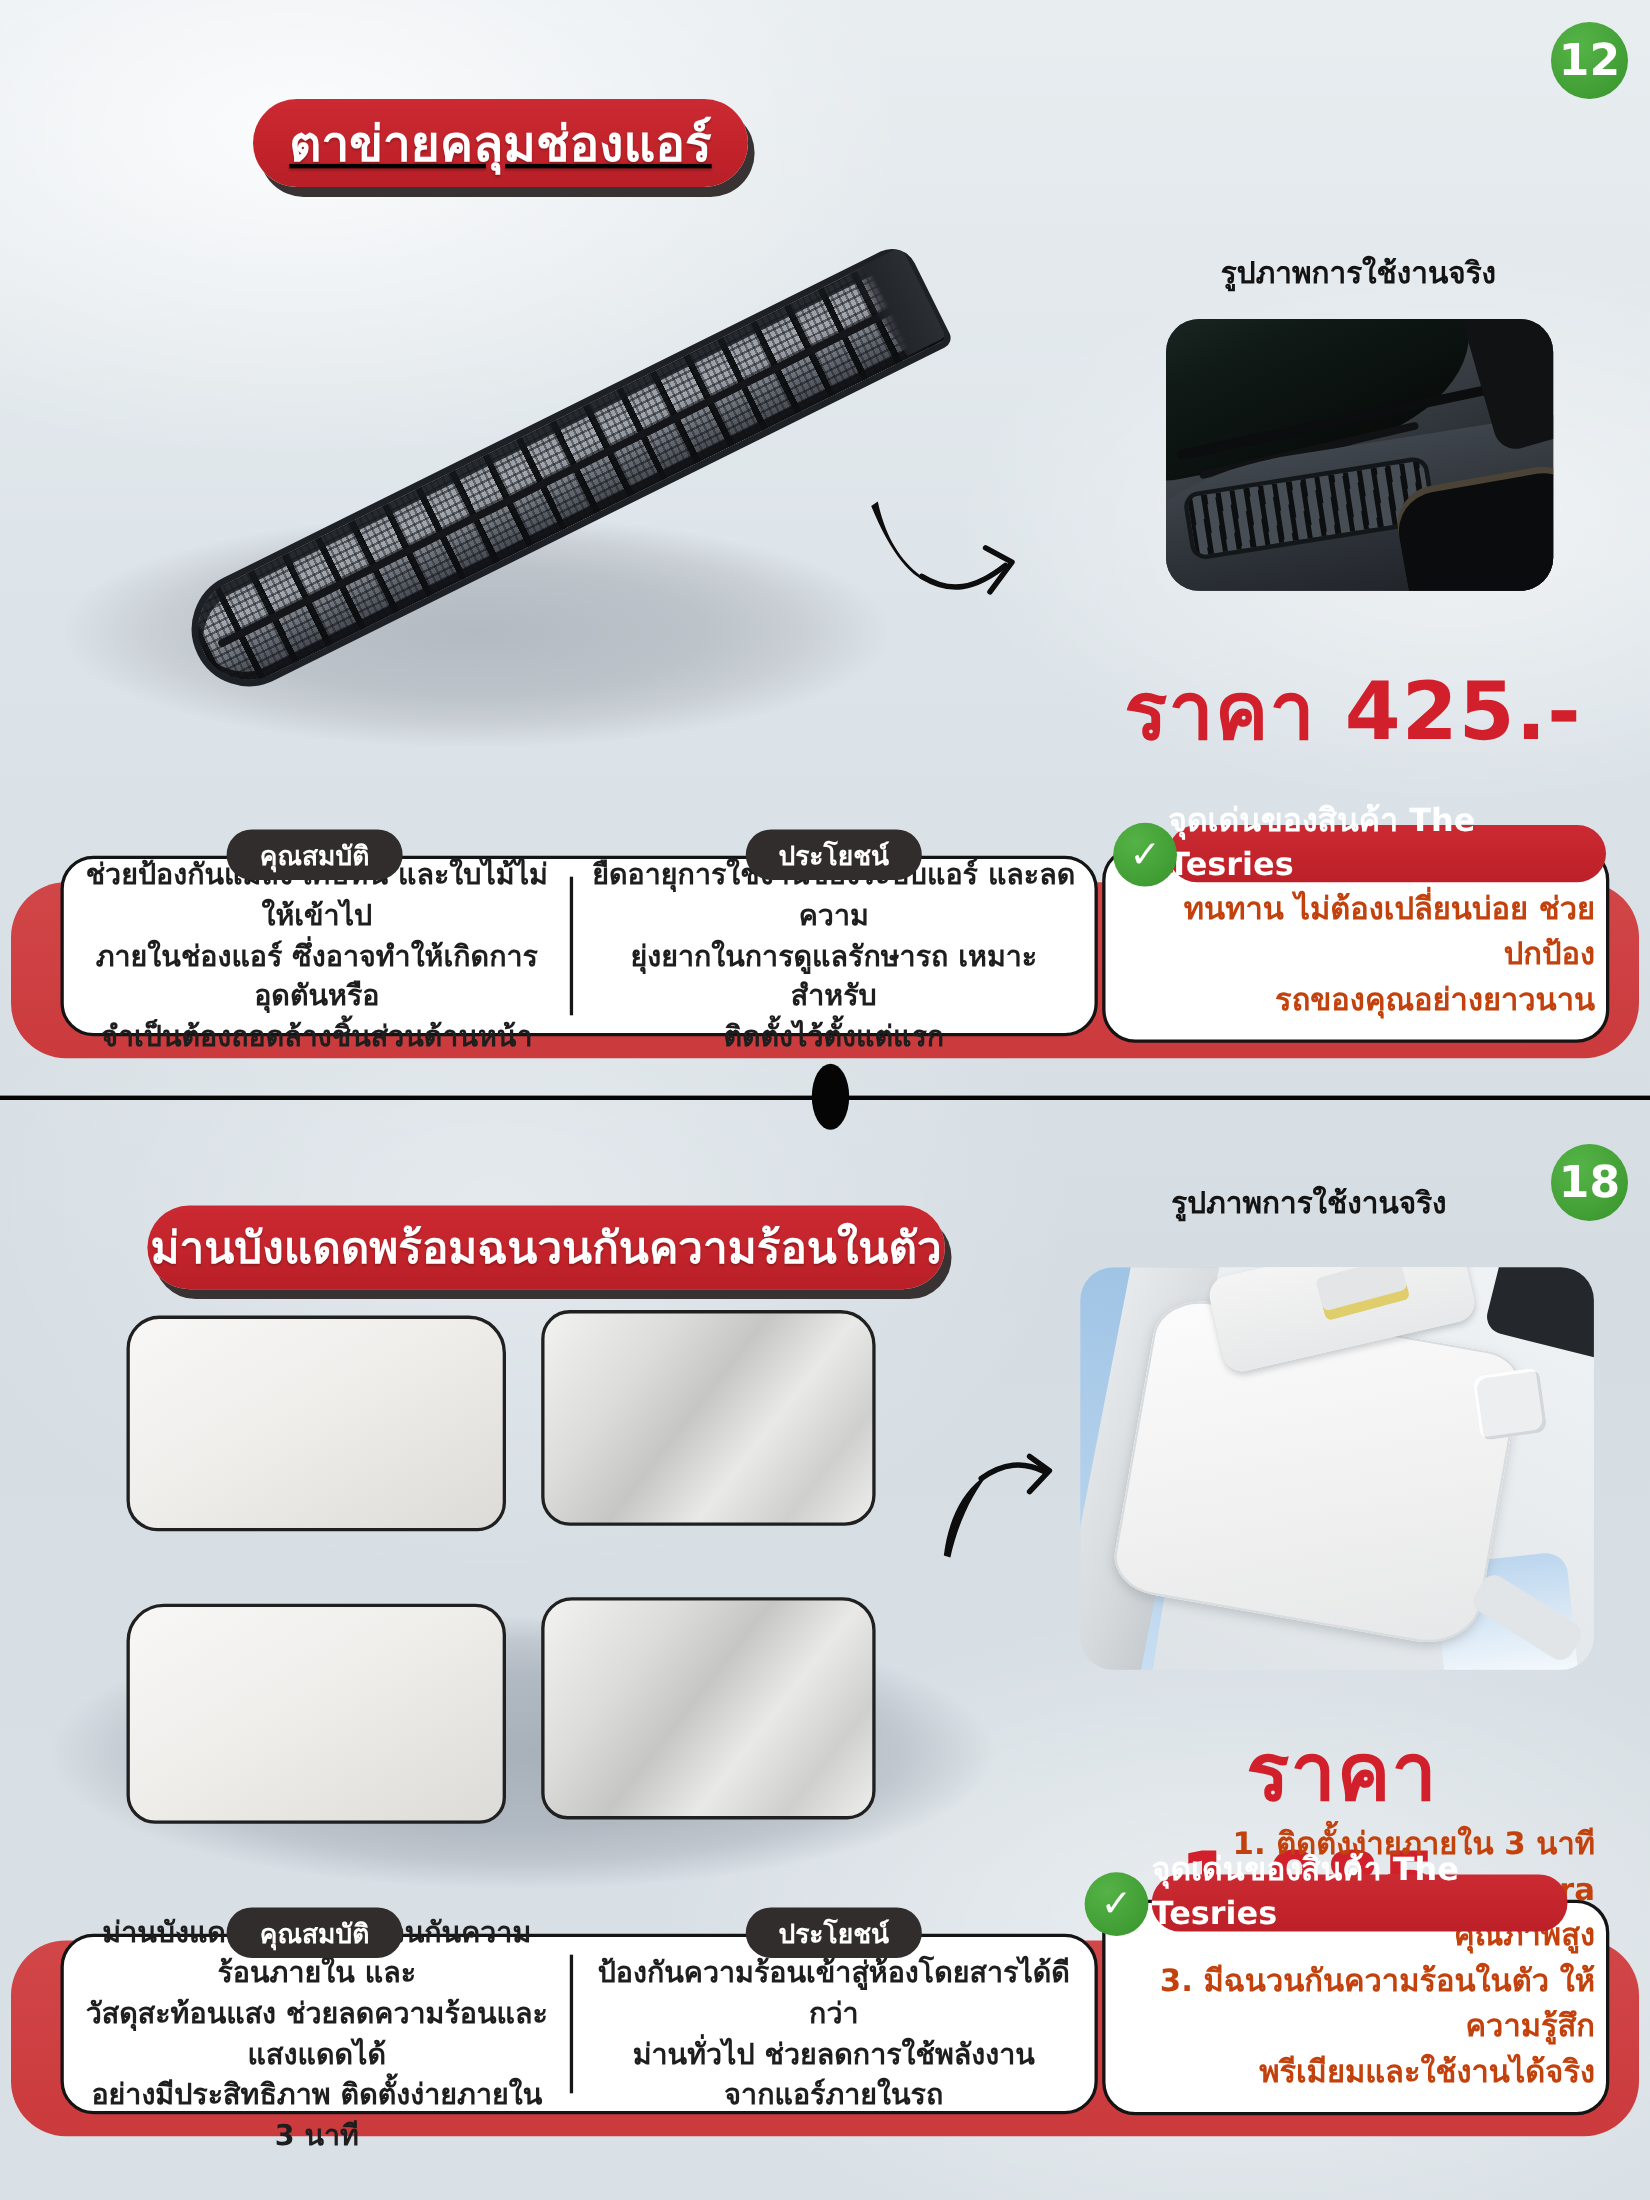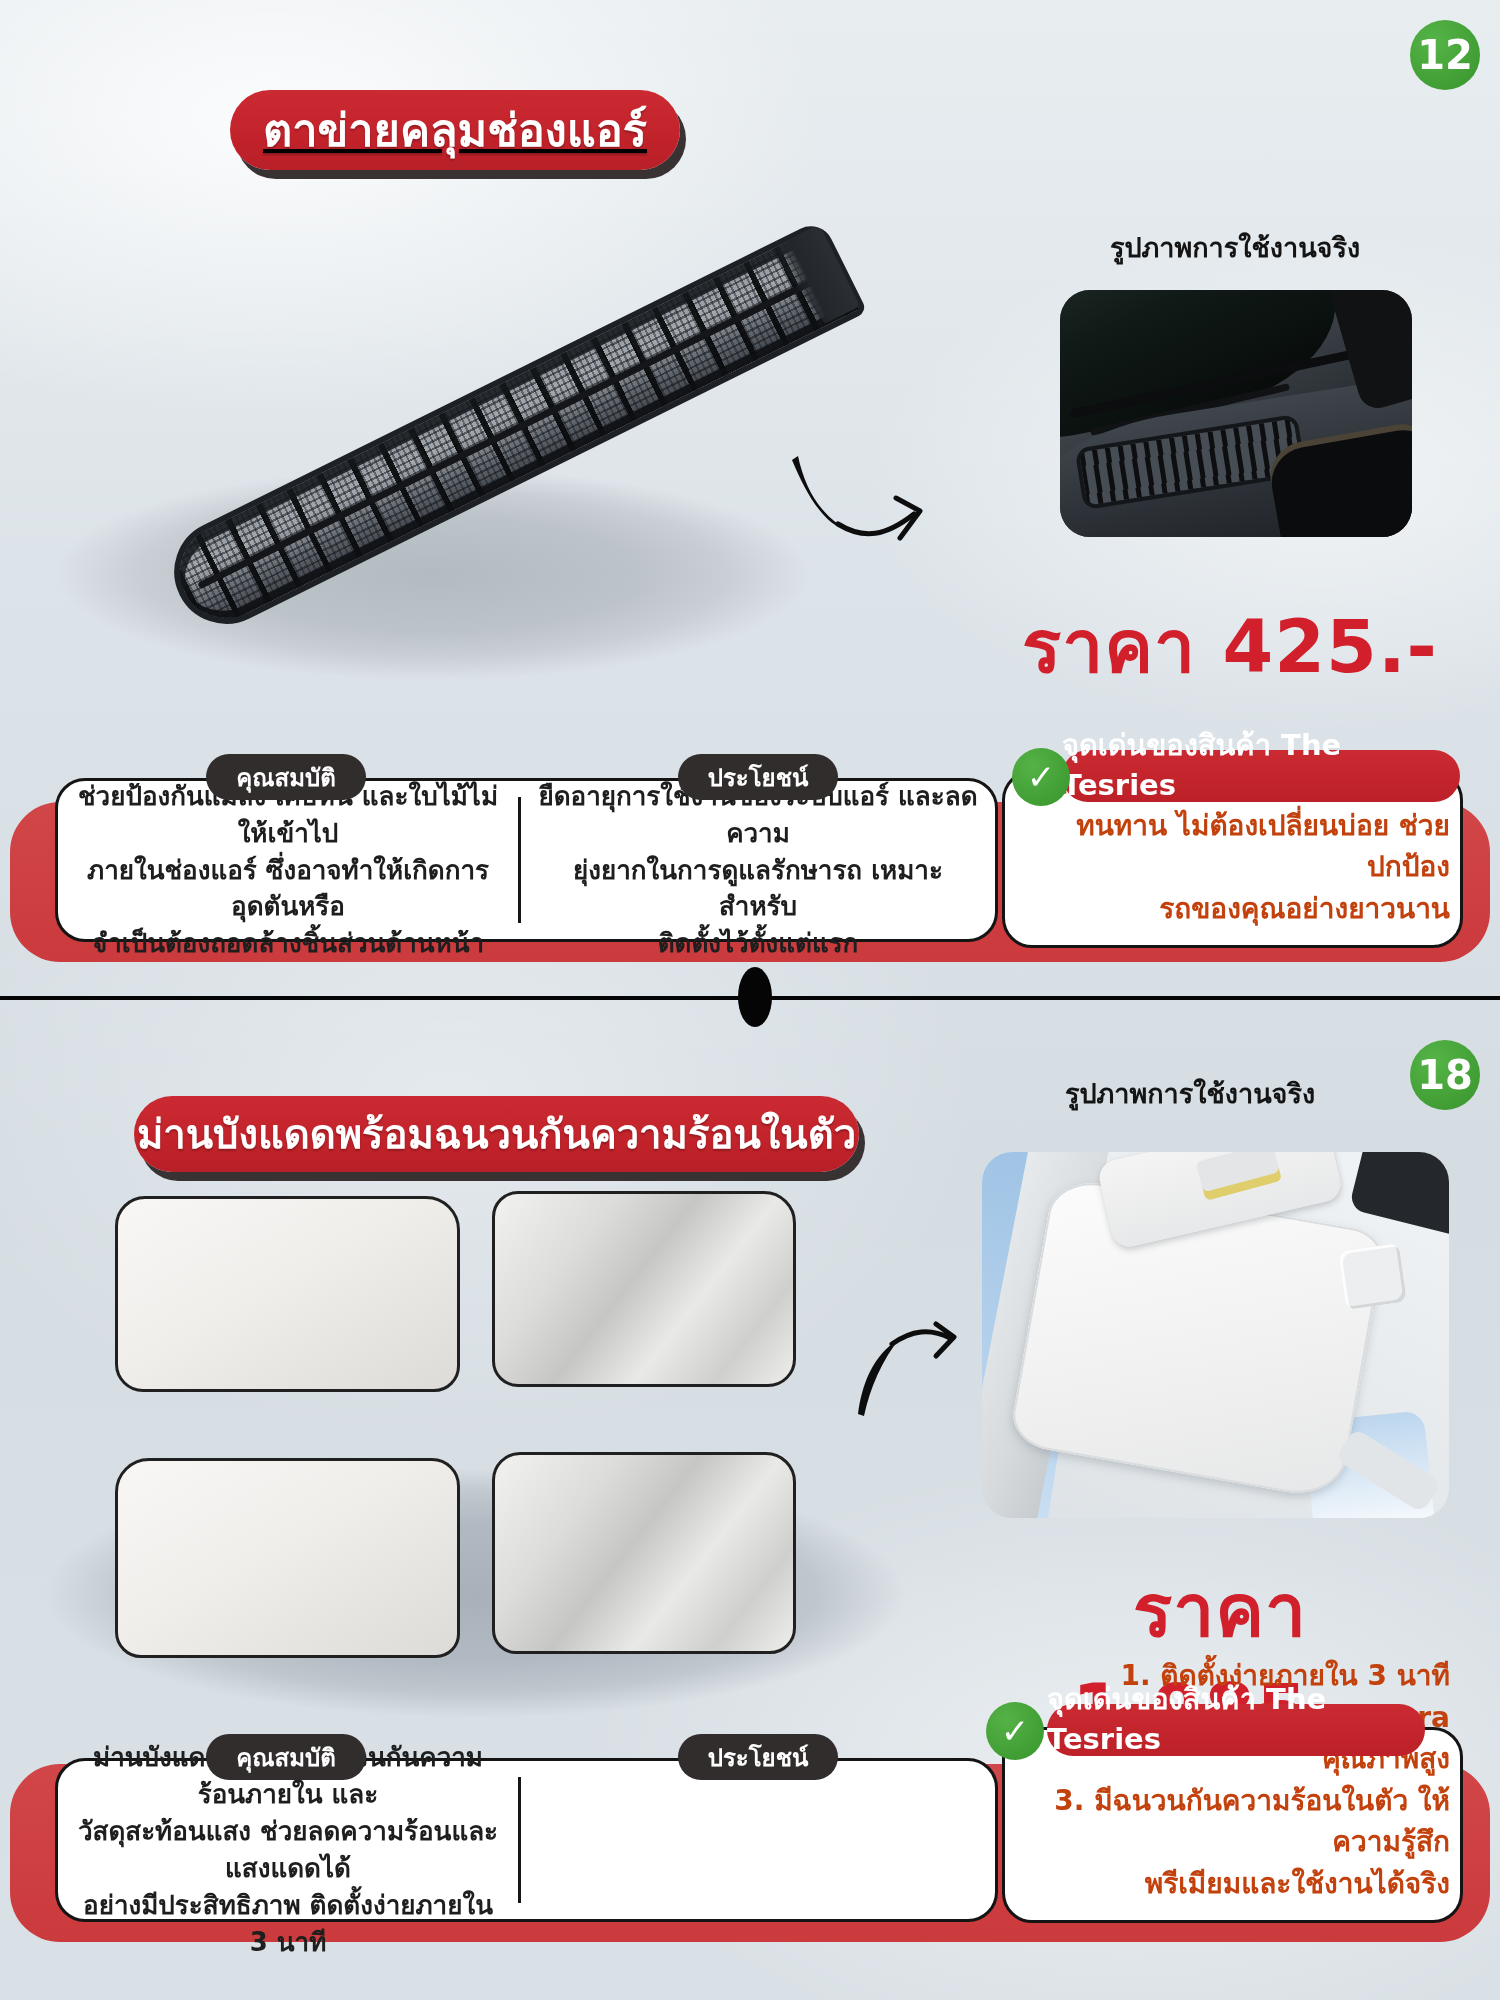--- a/index.html
+++ b/index.html
@@ -273,20 +273,25 @@
   <div class="abs price price-2">ราคา 1,985.-</div>
 
   <div class="abs backdrop backdrop-2"></div>
   <div class="abs box-main box-main-2">
     <div class="col col-a">
       <div class="feature-text">ม่านบังแดดมาพร้อมฉนวนกันความร้อนภายใน และ
 วัสดุสะท้อนแสง ช่วยลดความร้อนและแสงแดดได้
 อย่างมีประสิทธิภาพ ติดตั้งง่ายภายใน 3 นาที</div>
     </div>
     <div class="vline"></div>
+    <div class="col col-b">
+      <div class="feature-text">ป้องกันความร้อนเข้าสู่ห้องโดยสารได้ดีกว่า
+ม่านทั่วไป ช่วยลดการใช้พลังงาน
+จากแอร์ภายในรถ</div>
+    </div>
   </div>
   <div class="abs box-hl box-hl-2">
     <div class="hl-text">1. ติดตั้งง่ายภายใน 3 นาที
 2. ผลิตจากผ้า Alcantara คุณภาพสูง
 3. มีฉนวนกันความร้อนในตัว ให้ความรู้สึก
 พรีเมียมและใช้งานได้จริง</div>
   </div>
   <div class="abs pill-dark pd-2a">
     <span>คุณสมบัติ</span>
   </div>

